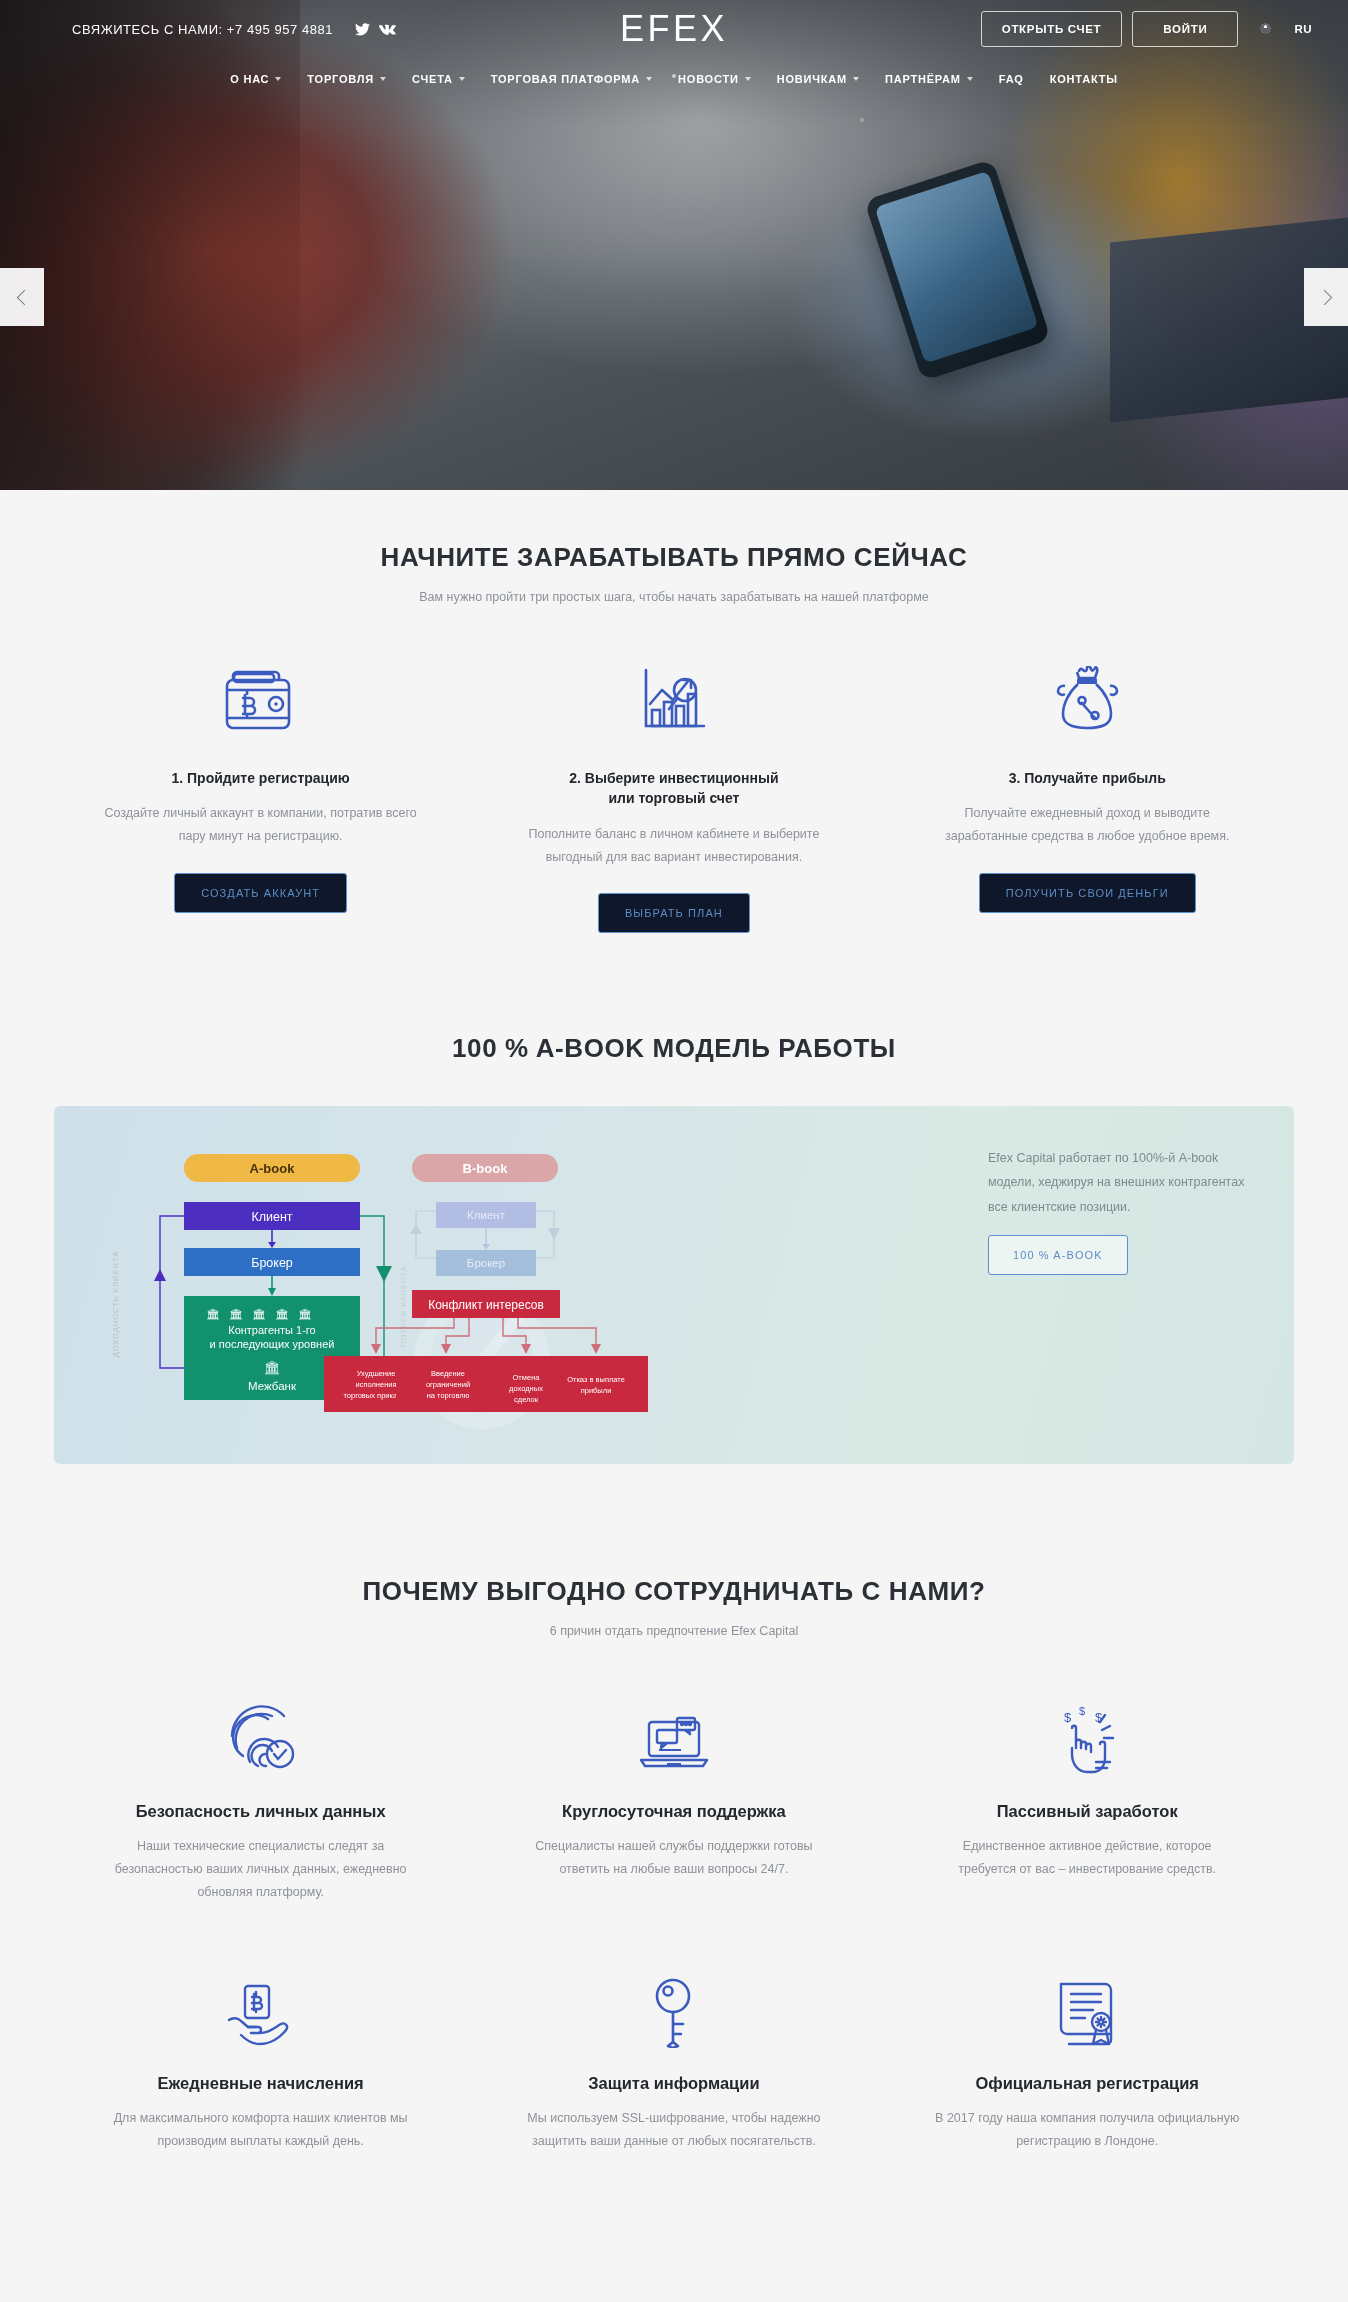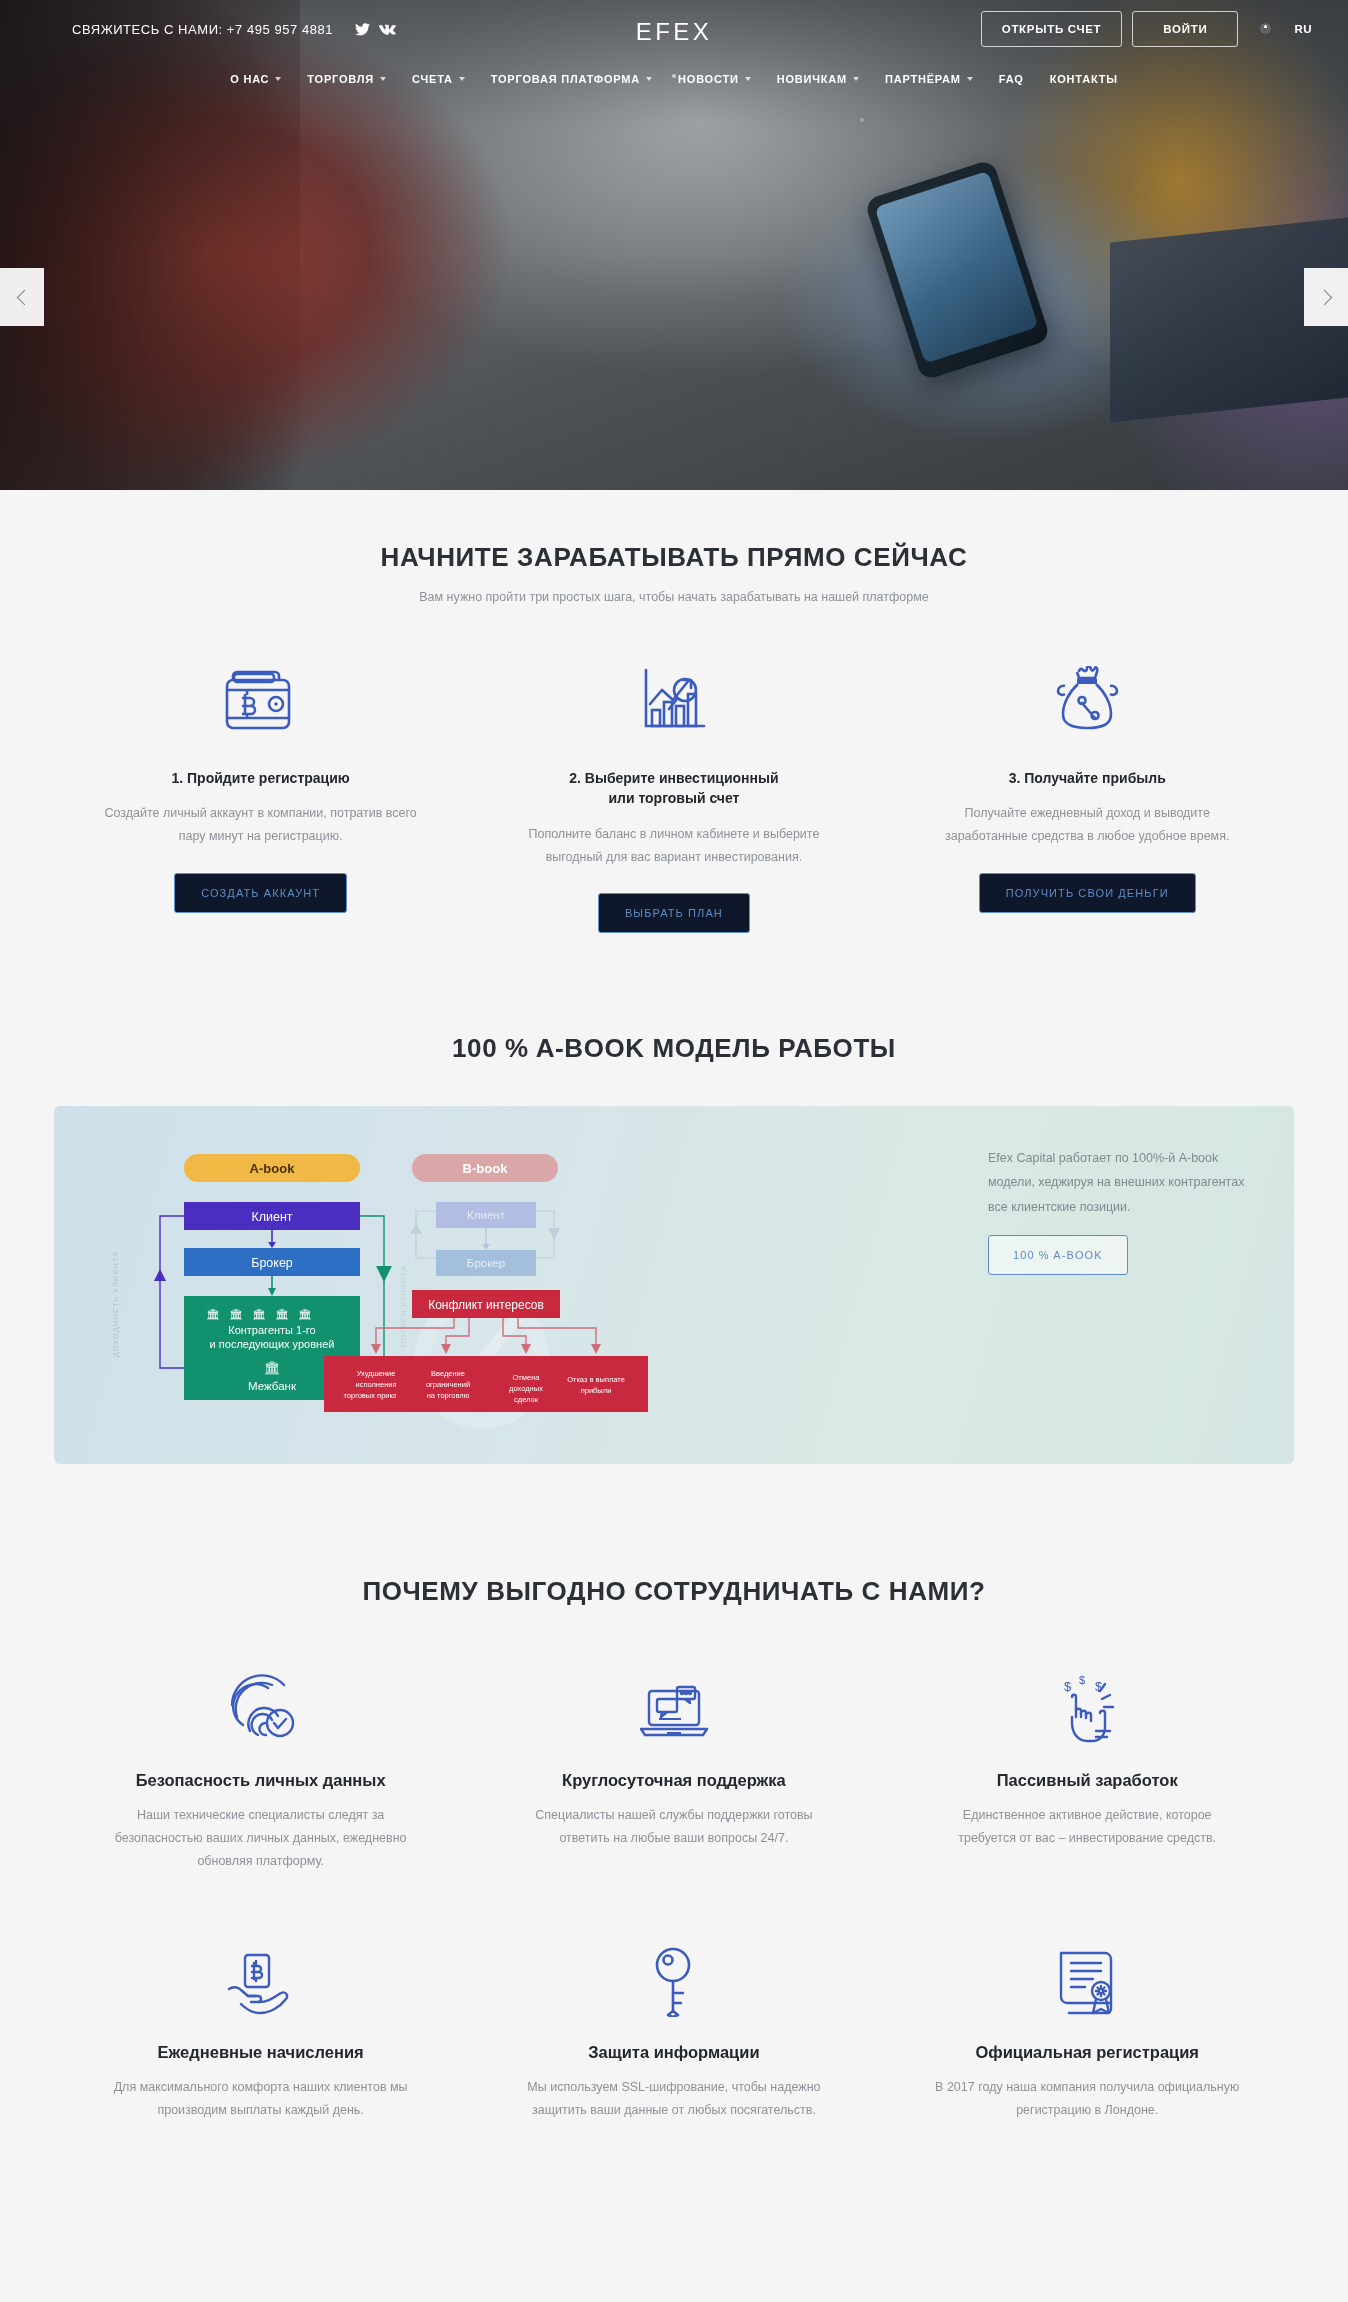--- a/index.html
+++ b/index.html
@@ -107,24 +107,24 @@
   }
   .caret {
     width: 0; height: 0;
     border-left: 3.5px solid transparent;
     border-right: 3.5px solid transparent;
     border-top: 4px solid rgba(255,255,255,.75);
     display: inline-block;
   }
   .logo {
     position: absolute; z-index: 6;
-    left: 0; right: 0; top: 18px;
+    left: 0; right: 0; top: 8px;
     text-align: center;
     color: #fff;
-    font-size: 24px; font-weight: 400; letter-spacing: 3.5px;
+    font-size: 36px; font-weight: 400; letter-spacing: 3.5px;
     pointer-events: none;
   }
 
   .slider-arrow {
     position: absolute; z-index: 6; top: 268px;
     width: 44px; height: 58px;
     background: rgba(255,255,255,.93);
     display: flex; align-items: center; justify-content: center;
     cursor: pointer;
   }
@@ -484,20 +484,21 @@
         <p class="abook-p">Efex Capital работает по 100%-й A-book модели, хеджируя на внешних контрагентах все клиентские позиции.</p>
         <button class="btn-abook">100 % A-BOOK</button>
       </div>
     </div>
   </div>
 </section>
 
 <section class="section why-sec">
   <div class="wrap">
     <h2 class="sec-title">ПОЧЕМУ ВЫГОДНО СОТРУДНИЧАТЬ С НАМИ?</h2>
+    <p class="sec-sub">6 причин отдать предпочтение Efex Capital</p>
 
     <div class="why-grid">
 
       <div class="why-item">
         <div class="why-icon">
           <svg width="74" height="74" viewBox="0 0 74 74" fill="none" stroke="#3b5bbf" stroke-width="2.4" stroke-linecap="round">
             <path d="M8 34a30 30 0 0 1 52-20"></path>
             <path d="M13 46a26 26 0 0 1 35-32"></path>
             <path d="M19 54a21 21 0 0 1 25-37"></path>
             <path d="M26 60a16 16 0 0 1 15-23 16 16 0 0 1 13 8"></path>

